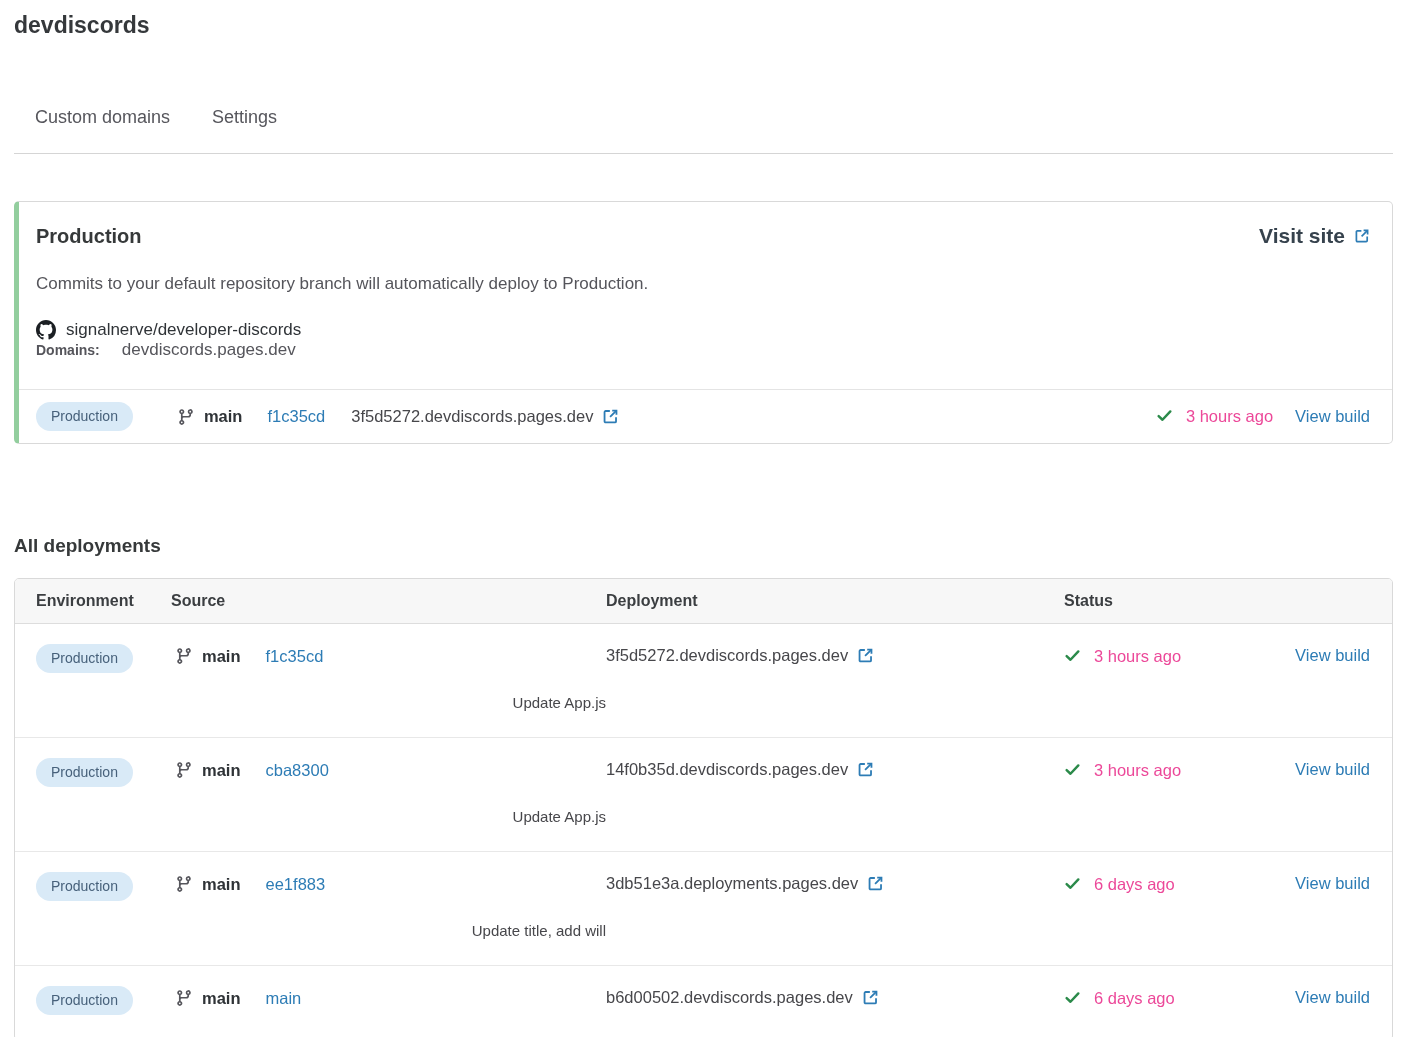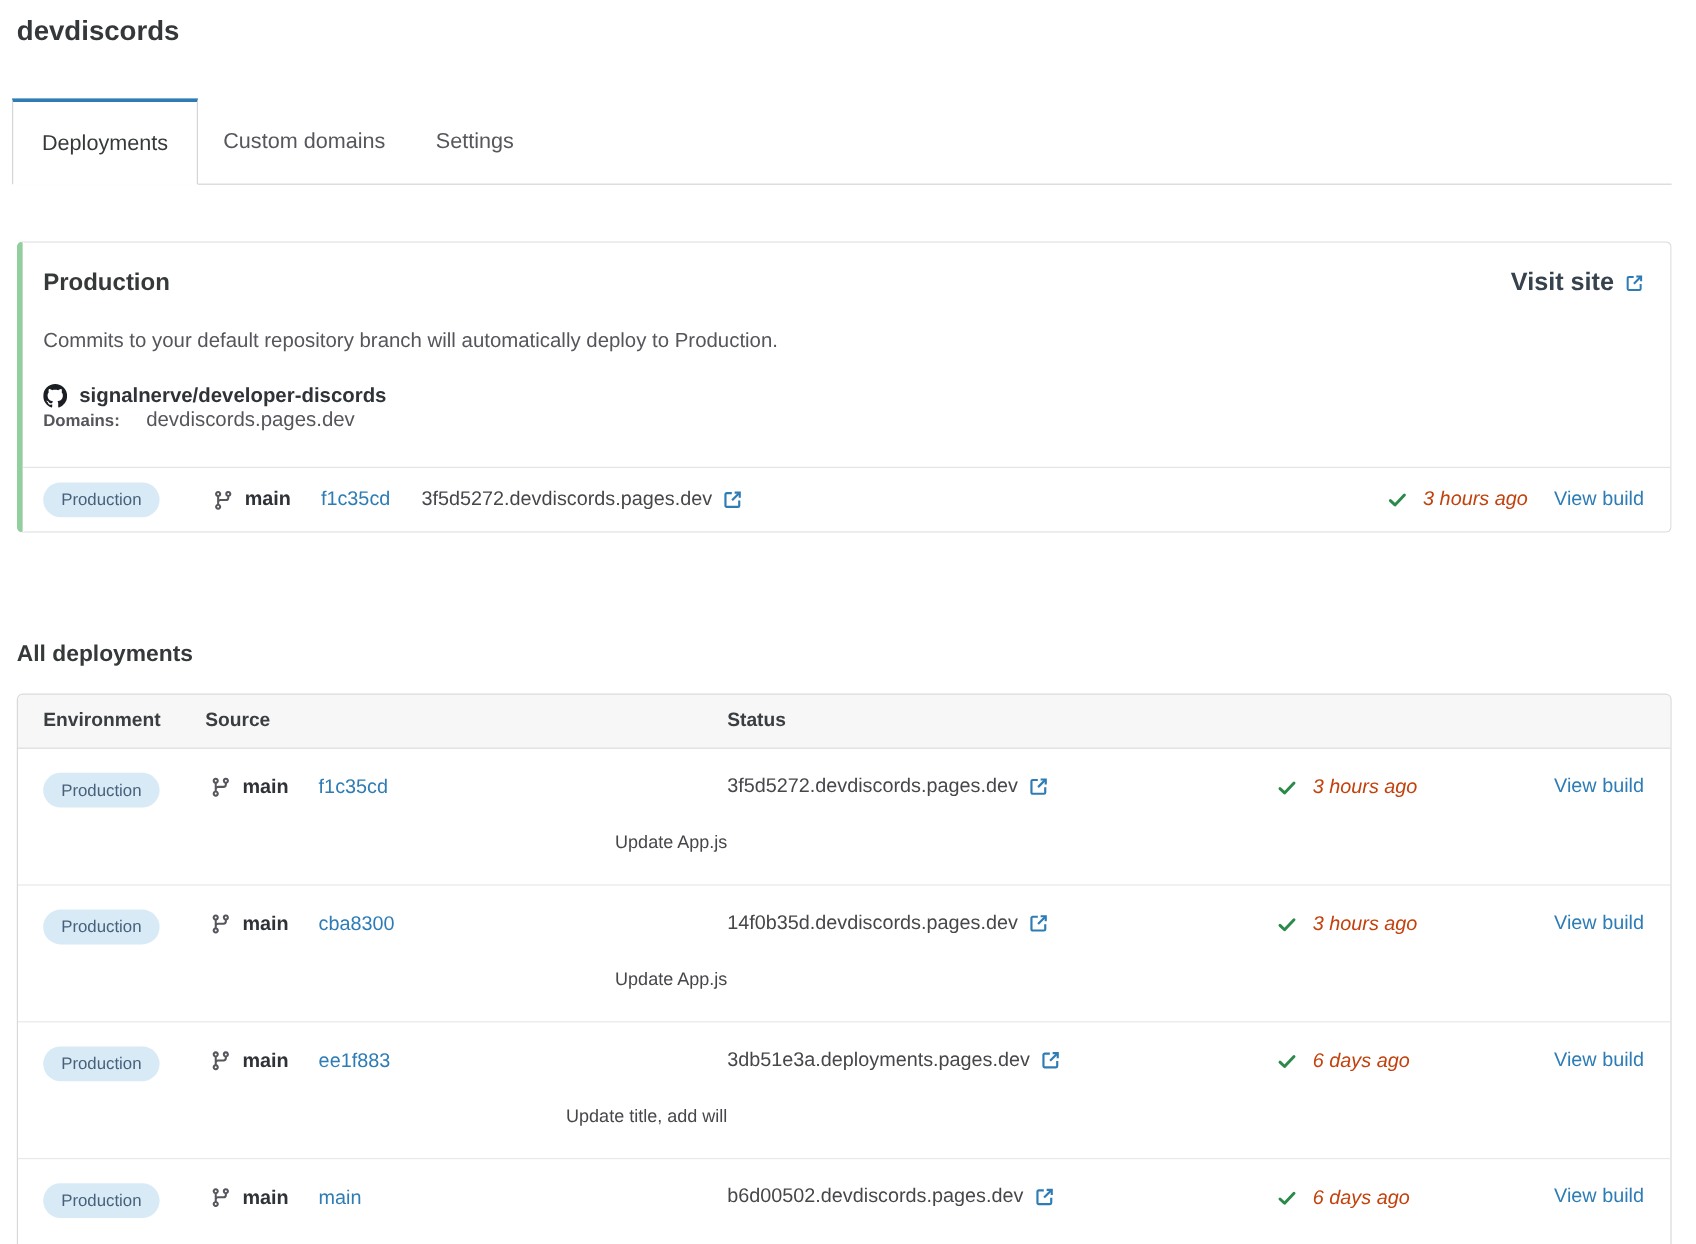--- a/index.html
+++ b/index.html
@@ -33,39 +33,39 @@
     margin-top: 47px;
     border: 1px solid #d9d9d9;
     border-left: 5px solid #93ce9e;
     border-radius: 5px;
   }
   .card-body { padding: 22px 22px 0 17px; }
   .card-head { display: flex; justify-content: space-between; align-items: center; }
   .card-title { font-size: 20px; font-weight: 700; margin: 0; }
   .visit-site { display: flex; align-items: center; gap: 9px; font-size: 21px; font-weight: 600; color: #36424d; }
   .card-desc { margin-top: 26px; font-size: 17px; color: #55555b; }
-  .repo-row { margin-top: 26px; display: flex; align-items: center; gap: 10px; font-size: 17px; font-weight: 700; color: #2f3337; }
+  .repo-row { margin-top: 26px; display: flex; align-items: center; gap: 10px; font-size: 17px; font-weight: 400; color: #2f3337; }
   .domains-row { margin-bottom: 29px; display: flex; align-items: center; font-size: 17px; color: #55555b; }
   .domains-label { font-size: 14px; font-weight: 700; margin-right: 22px; color: #55555b; }
   .card-footer { border-top: 1px solid #e4e4e4; height: 54px; display: flex; align-items: center; padding: 0 22px 0 17px; }
 
   .badge {
     display: inline-block; background: #d9eaf7; color: #47617b;
     font-size: 14px; line-height: 17px; padding: 6px 15px; border-radius: 15px;
     white-space: nowrap;
   }
 
   .branch-group { display: flex; align-items: center; }
   .branch-name { font-weight: 700; font-size: 16.5px; margin-left: 9px; color: #2f3337; }
   .commit-link { font-size: 16.5px; margin-left: 25px; }
   .url-group { display: flex; align-items: center; gap: 9px; font-size: 16.5px; color: #47474b; }
   .card-footer .branch-group { margin-left: 44px; }
   .card-footer .url-group { margin-left: 26px; }
   .footer-right { margin-left: auto; display: flex; align-items: center; }
-  .status-group { display: flex; align-items: center; gap: 13px; font-size: 16.5px; color: #c2410c; font-style: italic; }
+  .status-group { display: flex; align-items: flex-start; gap: 13px; font-size: 16.5px; color: #ec4899; }
   .footer-right .view-build { margin-left: 22px; font-size: 16.5px; }
 
   
   .section-title { margin-top: 91px; margin-bottom: 0; font-size: 19px; font-weight: 700; }
   .table { margin-top: 21px; border: 1px solid #d9d9d9; border-radius: 5px; overflow: hidden; }
   .thead, .row { display: grid; grid-template-columns: 156px 435px 458px 200px 1fr; }
   .thead { background: #f7f7f7; border-bottom: 1px solid #dddddd; padding: 13px 0; font-size: 16px; font-weight: 700; color: #3b3e41; }
   .thead .th-env { padding-left: 21px; }
   .row { padding: 20px 0 25px; align-items: start; }
   .row + .row { border-top: 1px solid #e8e8e8; }
@@ -98,21 +98,20 @@
     </g>
     <g id="i-github">
       <path fill="#1b1f23" fill-rule="evenodd" d="M8 0C3.58 0 0 3.58 0 8c0 3.54 2.29 6.53 5.47 7.59.4.07.55-.17.55-.38 0-.19-.01-.82-.01-1.49-2.01.37-2.53-.49-2.69-.94-.09-.23-.48-.94-.82-1.13-.28-.15-.68-.52-.01-.53.63-.01 1.08.58 1.23.82.72 1.21 1.87.87 2.33.66.07-.52.28-.87.51-1.07-1.78-.2-3.64-.89-3.64-3.95 0-.87.31-1.59.82-2.15-.08-.2-.36-1.02.08-2.12 0 0 .67-.21 2.2.82.64-.18 1.32-.27 2-.27s1.36.09 2 .27c1.53-1.04 2.2-.82 2.2-.82.44 1.1.16 1.92.08 2.12.51.56.82 1.27.82 2.15 0 3.07-1.87 3.75-3.65 3.95.29.25.54.73.54 1.48 0 1.07-.01 1.93-.01 2.2 0 .21.15.46.55.38A8.01 8.01 0 0 0 16 8c0-4.42-3.58-8-8-8z"></path>
     </g>
   </defs>
 </svg>
 
 <h1 class="page-title">devdiscords</h1>
 
 <div class="tabs">
-  <div class="tab active">Deployments</div>
   <div class="tab">Custom domains</div>
   <div class="tab">Settings</div>
 </div>
 
 <div class="card">
   <div class="card-body">
     <div class="card-head">
       <h2 class="card-title">Production</h2>
       <a class="visit-site">
         <span>Visit site</span>
@@ -169,20 +168,21 @@
     </span>
   </div>
 </div>
 
 <h2 class="section-title">All deployments</h2>
 
 <div class="table">
   <div class="thead">
     <div class="th-env">Environment</div>
     <div>Source</div>
+    <div>Deployment</div>
     <div>Status</div>
     <div></div>
   </div>
 
   <div class="row">
     <div class="cell-env"><span class="badge">Production</span></div>
     <div class="cell-source">
       <div class="source-line">
         <span class="icon">
             <svg width="18" height="18" viewBox="0 0 16 16">

